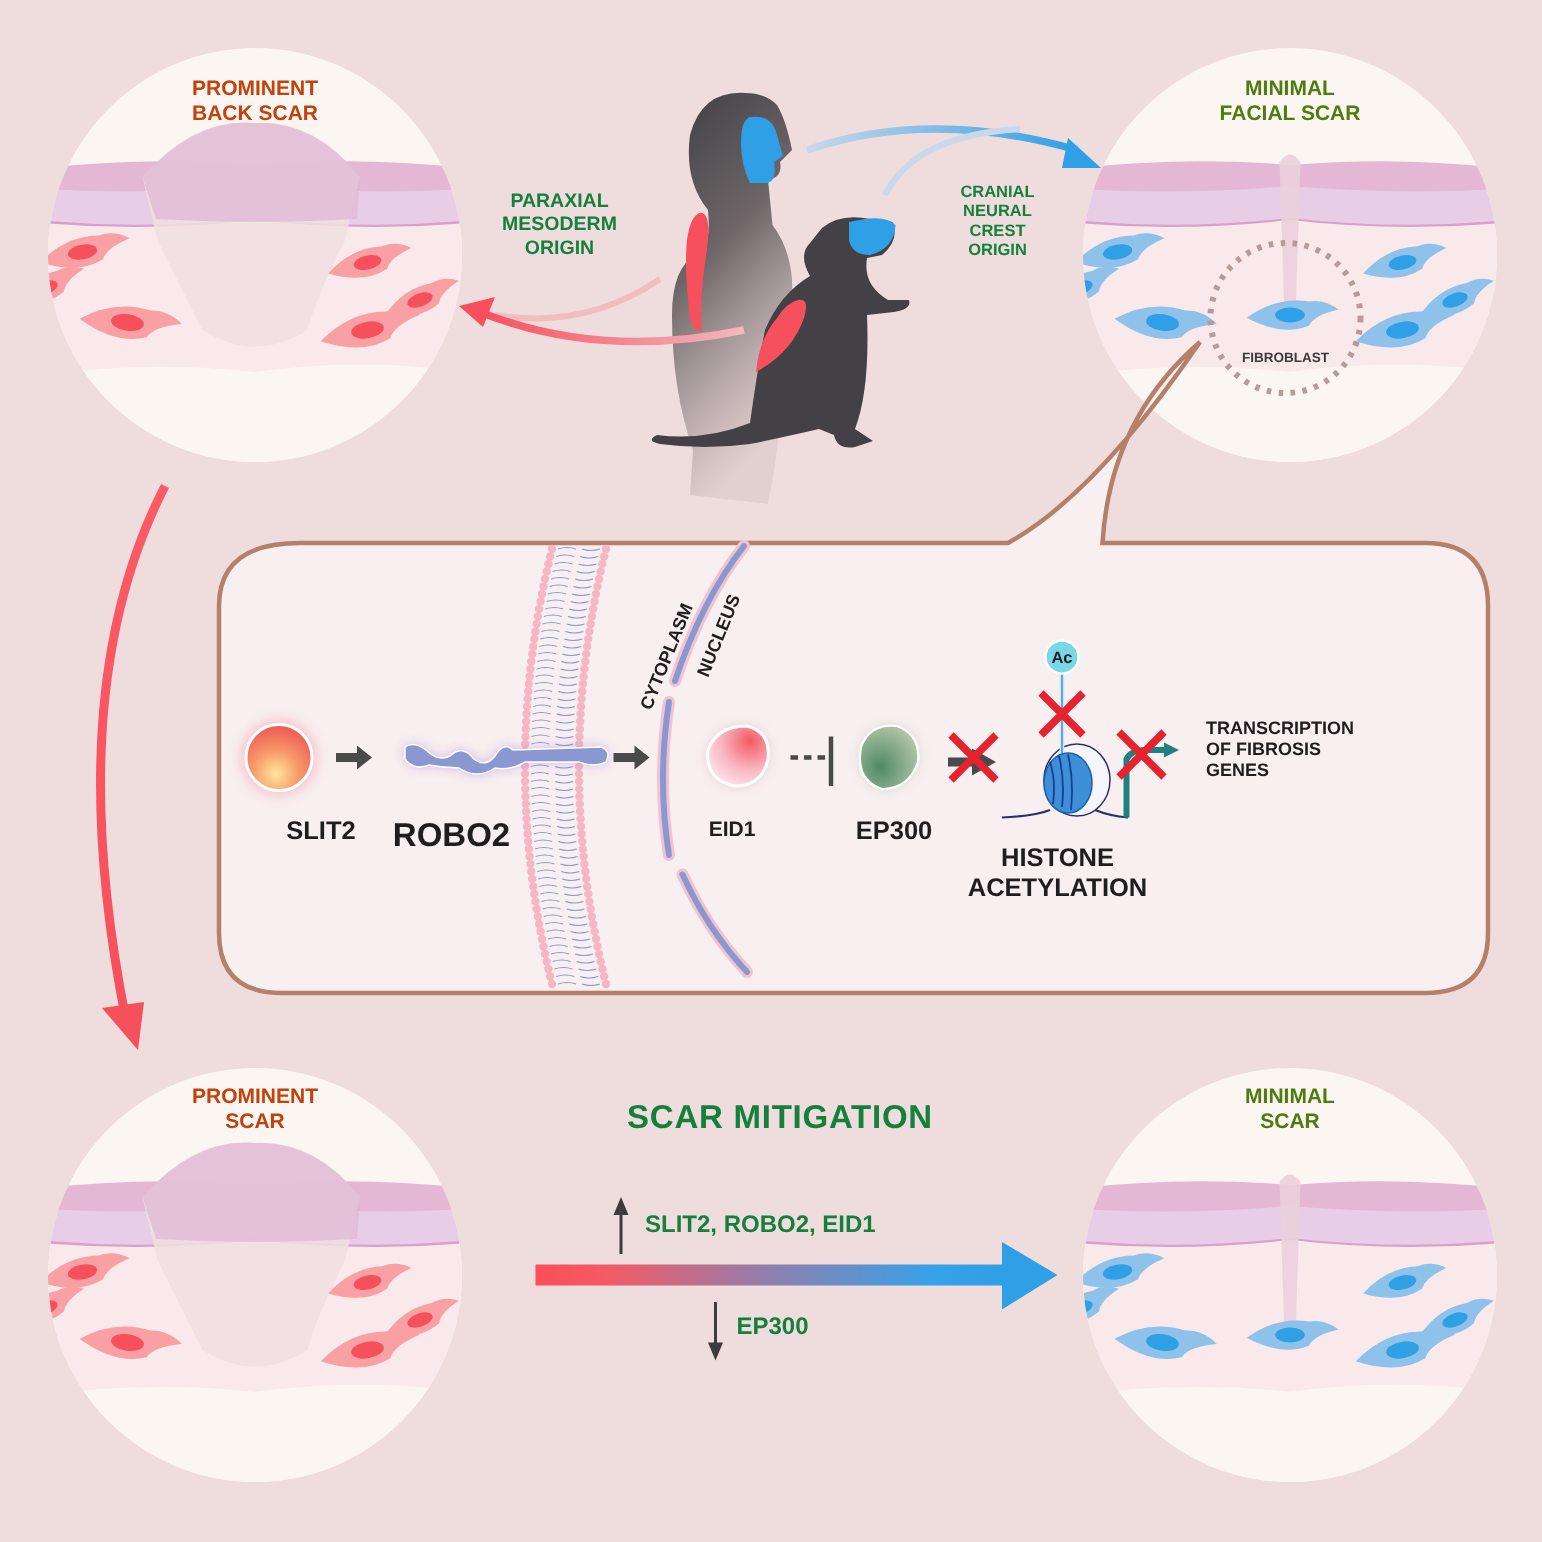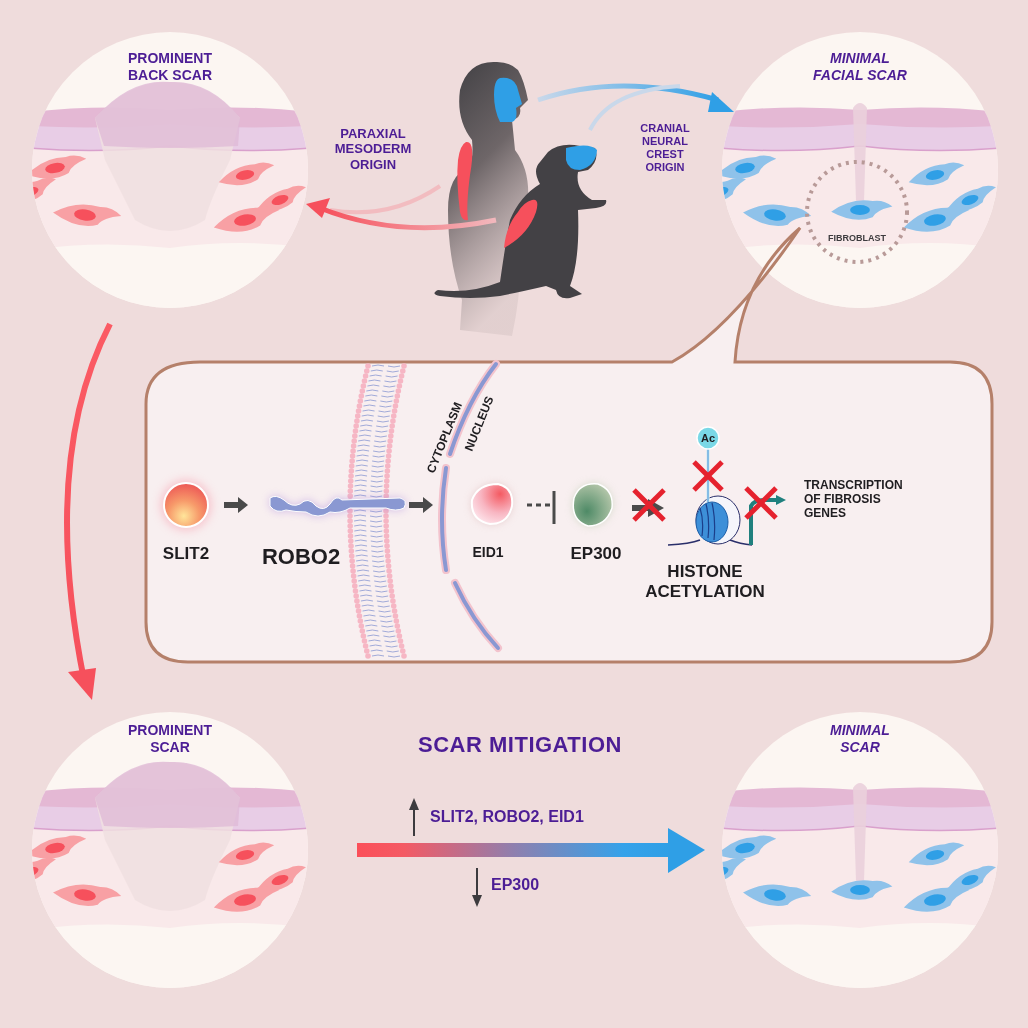--- a/index.html
+++ b/index.html
@@ -1,22 +1,22 @@
 <!DOCTYPE html>
 <html><head>
 <meta charset="utf-8">
 <style>
   html, body { margin: 0; padding: 0; }
   body { width: 1028px; height: 1028px; background: #efdcdc; overflow: hidden; position: relative;
          font-family: "Liberation Sans", sans-serif; }
   #stage { position: absolute; left: 0; top: 0; width: 1028px; height: 1028px; }
   .lbl { position: absolute; font-weight: bold; text-align: center; line-height: 1.18; white-space: nowrap; }
-  .red { color: #4c1d95; }
-  .blue { color: #4c1d95; font-style: italic; }
-  .dark { color: #4c1d95; }
+  .red { color: #c2410c; }
+  .blue { color: #4d7c0f; }
+  .dark { color: #15803d; }
   .blk { color: #1f1d20; }
 </style>
 </head>
 <body>
 
 <svg id="stage" width="1028" height="1028" viewBox="0 0 1028 1028" xmlns="http://www.w3.org/2000/svg">
   <defs>
     <radialGradient id="slitGrad" cx="0.45" cy="0.75" r="0.7">
       <stop offset="0" stop-color="#ffe59a"></stop>
       <stop offset="0.5" stop-color="#f79a6a"></stop>
@@ -539,21 +539,21 @@
   <div>MESODERM</div>
   <div>ORIGIN</div>
 </div>
 <div class="lbl dark" style="left:615px; top:122px; width:100px; font-size:11px;">
   <div>CRANIAL</div>
   <div>NEURAL</div>
   <div>CREST</div>
   <div>ORIGIN</div>
 </div>
 
-<div class="lbl blk" style="left:146px; top:544px; width:80px; font-size:17px;">SLIT2</div>
+<div class="lbl blk" style="left:146px; top:544px; width:80px; font-size:17px;padding-left:28px;">SLIT2</div>
 <div class="lbl blk" style="left:256px; top:544px; width:90px; font-size:22px;">ROBO2</div>
 <div class="lbl blk" style="left:452px; top:544px; width:72px; font-size:14px;">EID1</div>
 <div class="lbl blk" style="left:556px; top:544px; width:80px; font-size:17px;">EP300</div>
 <div class="lbl blk" style="left:630px; top:562px; width:150px; font-size:17px;">
   <div>HISTONE</div>
   <div>ACETYLATION</div>
 </div>
 <div class="lbl blk" style="left:804px; top:478px; text-align:left; font-size:12px;">
   <div>TRANSCRIPTION</div>
   <div>OF FIBROSIS</div>

